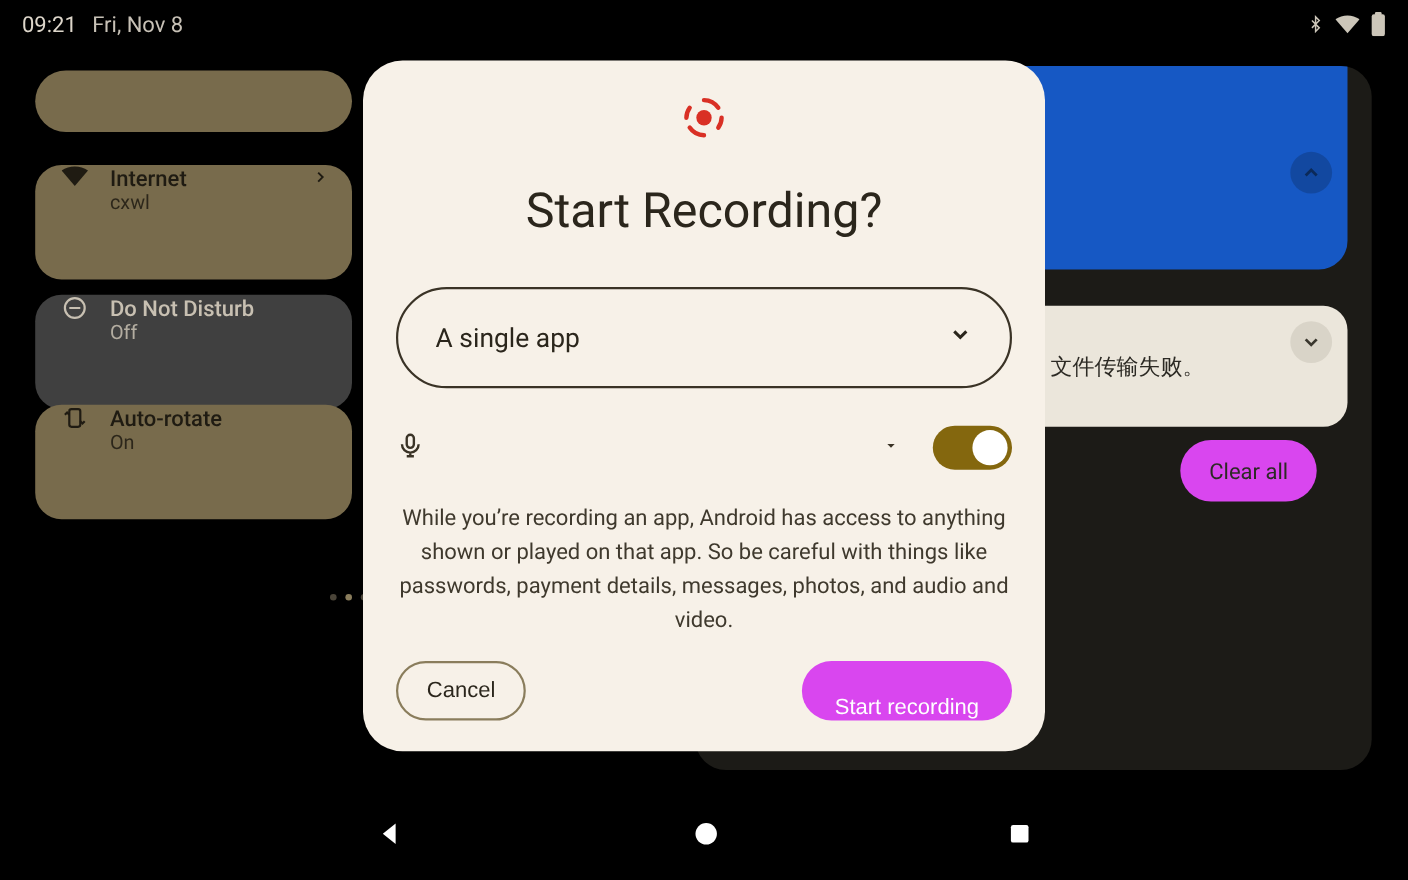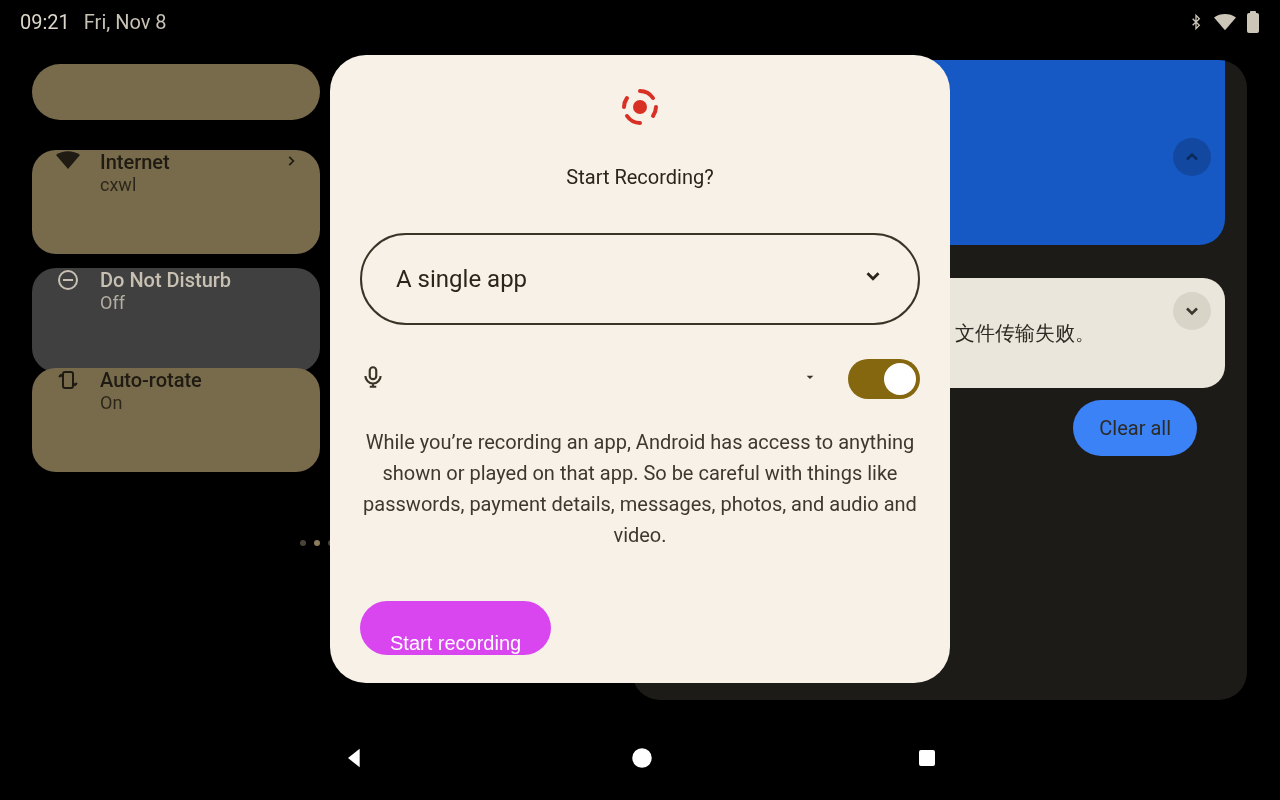--- a/index.html
+++ b/index.html
@@ -24,28 +24,28 @@
   .page-dots span { width:6px; height:6px; border-radius:50%; background:#4a4438; }
   .page-dots span.active { background:#8a7d5c; }
   
   .notif-area { position:absolute; left:632px; top:60px; width:615px; height:640px; border-radius:28px; background:#1c1b17; overflow:hidden; }
   .notif-blue { position:absolute; top:0; left:0; right:22px; height:185px; background:#1658c4; border-bottom-right-radius:26px; }
   .chev-circle { position:absolute; width:38px; height:38px; border-radius:50%; display:flex; align-items:center; justify-content:center; }
   .chev1 { top:78px; right:36px; background:rgba(0,0,0,.18); color:#0b2a5a; }
   .chev2 { top:232px; right:36px; background:#d9d4c8; color:#3a372e; }
   .notif-sub { position:absolute; top:218px; left:10px; right:22px; height:110px; background:#ebe6db; border-radius:22px; }
   .notif-sub .txt { position:absolute; right:130px; top:42px; font-size:20px; color:#2c2a24; }
-  .clear-all { position:absolute; right:50px; top:340px; height:56px; padding:0 26px; border-radius:28px; background:#3b82f6; color:#2c2a24; font-size:20px; display:flex; align-items:center; justify-content:center; }
+  .clear-all { position:absolute; right:50px; top:340px; height:56px; padding:0 26px; border-radius:28px; background:#d946ef; color:#2c2a24; font-size:20px; display:flex; align-items:center; justify-content:center; }
   
   .navbar { position:absolute; left:0; right:0; bottom:0; height:80px; display:flex; align-items:center; justify-content:center; gap:260px; color:#fff; }
   
   .scrim { position:absolute; inset:0; background:transparent; }
   .dialog { position:absolute; left:330px; top:55px; width:620px; height:628px; background:#f7f1e8; border-radius:36px; padding: 28px 28px 24px; display:flex; flex-direction:column; align-items:center; color:#2b261c; }
   .dialog .rec-icon { margin-top:4px; }
-  .dialog h1 { font-size:20px; font-weight:400; margin-top:34px; }
+  .dialog h1 { font-size:44px; font-weight:400; margin-top:34px; }
   .dropdown { margin-top:44px; width:560px; height:92px; border:2px solid #3a3326; border-radius:46px; display:flex; align-items:center; justify-content:space-between; padding:0 34px; font-size:24px; }
   .audio-row { margin-top:34px; width:560px; display:flex; align-items:center; gap:22px; }
   .audio-row .mic { color:#3a3326; }
   .audio-row .texts .a { font-size:24px; }
   .audio-row .texts .b { font-size:19px; color:#5e574a; }
   .audio-row .mini-chev { margin-left:auto; margin-right:8px; }
   .switch { width:72px; height:40px; border-radius:20px; background:#84670e; position:relative; }
   .switch .knob { position:absolute; top:4px; right:4px; width:32px; height:32px; border-radius:50%; background:#fff; }
   .para { margin-top:28px; width:560px; text-align:center; font-size:20px; line-height:1.55; color:#3f392d; }
   .dlg-actions { margin-top:auto; width:560px; display:flex; justify-content:space-between; align-items:center; padding-bottom:4px; }
@@ -205,17 +205,20 @@
         </svg>
     </span>
     <div class="switch">
         <div class="knob"></div>
       </div>
   </div>
 
   <p class="para">While you’re recording an app, Android has access to anything shown or played on that app. So be careful with things like passwords, payment details, messages, photos, and audio and video.</p>
 
   <div class="dlg-actions">
+    <button class="btn-outline">
+      <span>Cancel</span>
+    </button>
     <button class="btn-fill">
       <span>Start recording</span>
     </button>
   </div>
 </div>
 
 </body></html>

